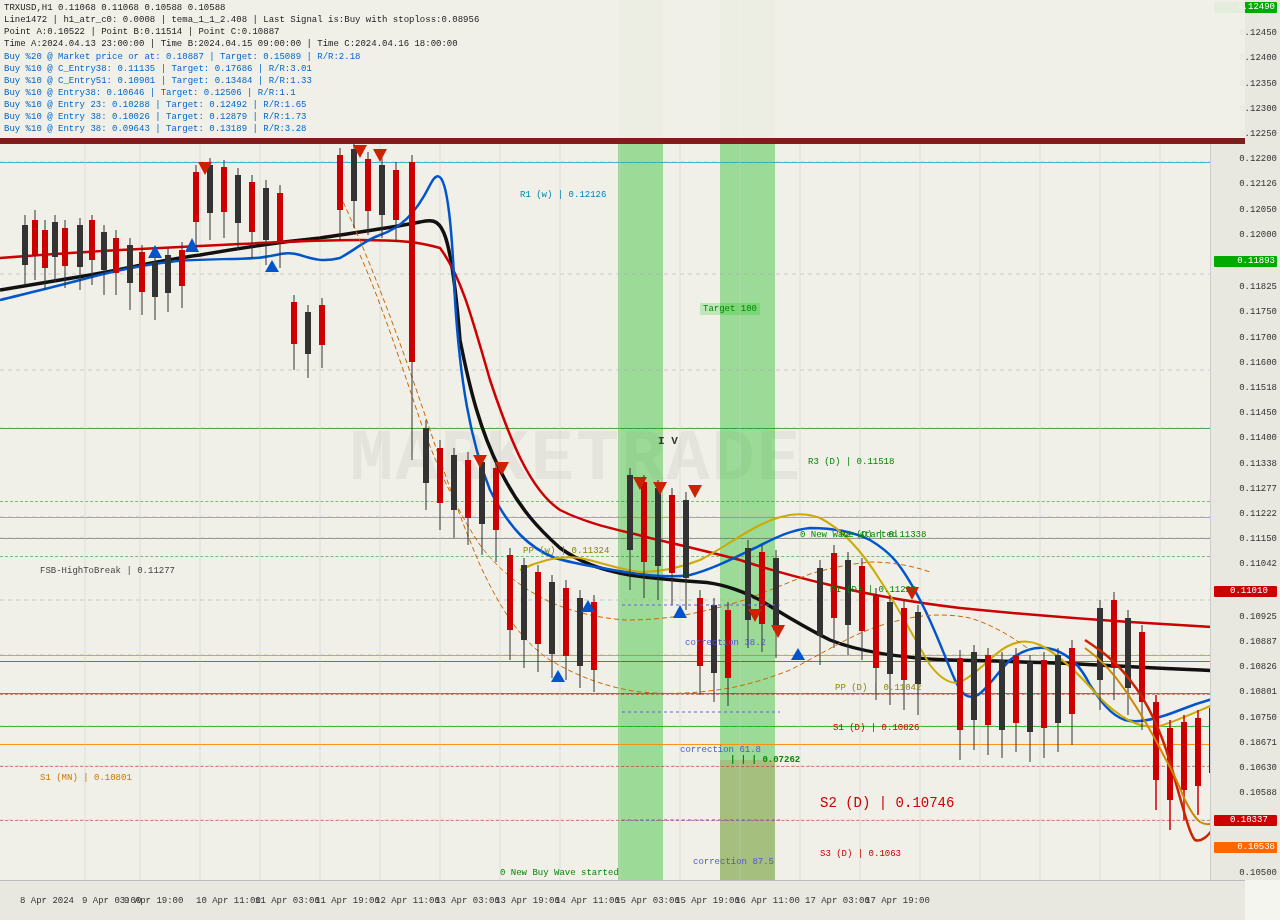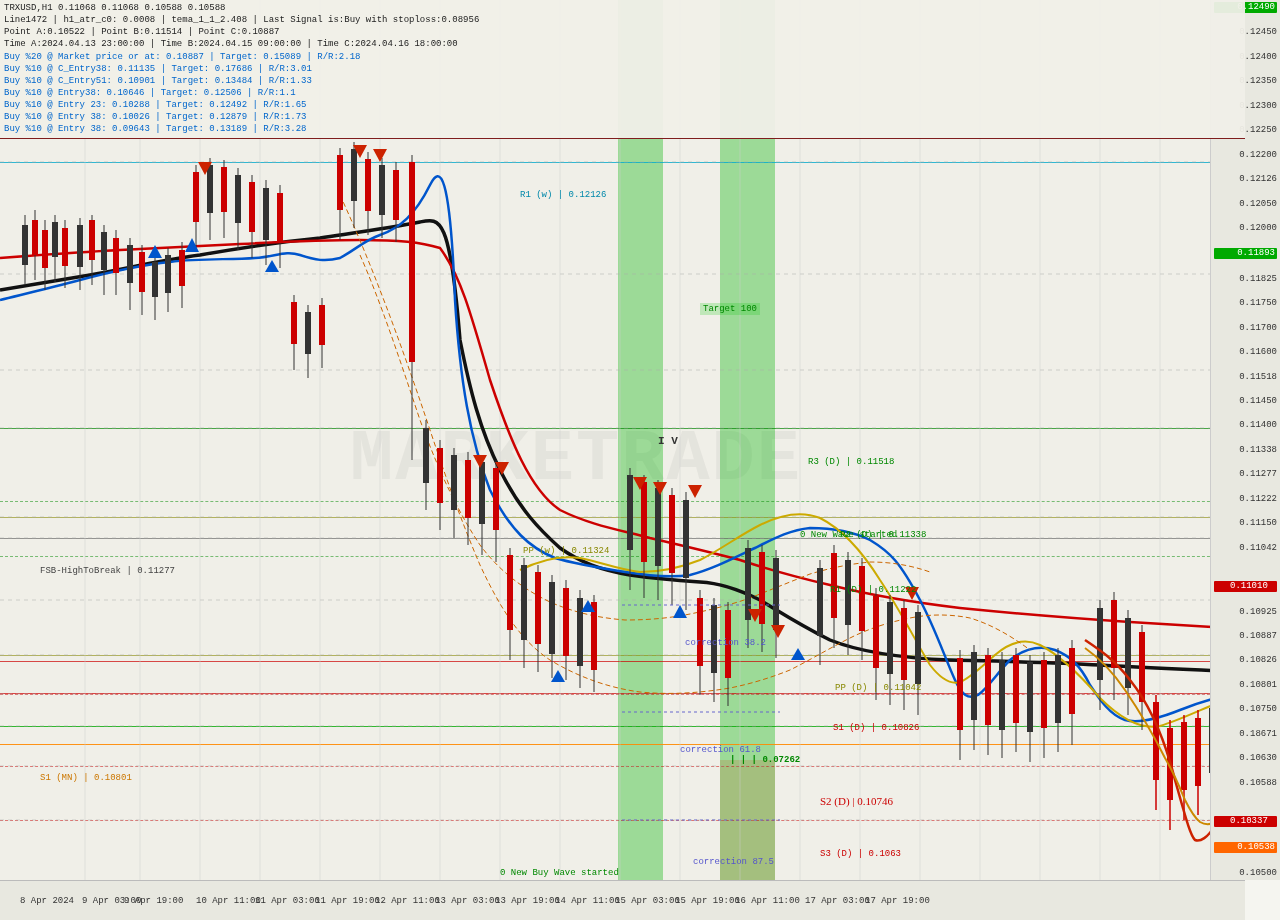--- a/index.html
+++ b/index.html
@@ -72,21 +72,20 @@
       background: #00aa00;
       color: white;
       padding: 1px 2px;
       border-radius: 1px;
     }
     .price-label.highlight-red {
       background: #cc0000;
       color: white;
       padding: 1px 16px;
       border-radius: 1px;
-      margin-top: 13px;
     }
     .price-label.highlight-orange {
       background: #ff6600;
       color: white;
       padding: 1px 2px;
       border-radius: 1px;
     }
 
     
     #time-axis {
@@ -111,21 +110,21 @@
 
     
     #info-panel {
       position: absolute;
       top: 0;
       left: 0;
       width: 1245px;
       background: rgba(240,239,232,0.95);
       padding: 2px 4px;
       z-index: 20;
-      border-bottom: 1px solid #7f1d1d;
+      border-bottom: 6px solid #7f1d1d;
     }
 
     .info-line {
       font-size: 9px;
       color: #222;
       line-height: 1.35;
     }
 
     
     .h-line {
@@ -248,21 +247,21 @@
   <div class="chart-label" style="top:511px; left:523px; color:#888800; font-size:9px;">PP (w) | 0.11324</div>
 
   <div class="chart-label" style="top:648px; left:835px; color:#888800; font-size:9px;">PP (D) | 0.11042</div>
 
   <div class="chart-label" style="top:531px; left:40px; color:#444; font-size:9px;">FSB-HighToBreak | 0.11277</div>
 
   <div class="chart-label" style="top:738px; left:40px; color:#cc7700; font-size:9px;">S1 (MN) | 0.10801</div>
 
   <div class="chart-label" style="top:688px; left:833px; color:#cc0000; font-size:9px;">S1 (D) | 0.10826</div>
 
-  <div class="chart-label" style="top:760px; left:820px; color:#cc0000; font-size:11px;font-family:Liberation Serif, serif;">S2 (D) | 0.10746</div>
+  <div class="chart-label" style="top:760px; left:820px; color:#cc0000; font-size:14px;">S2 (D) | 0.10746</div>
 
   <div class="chart-label" style="top:814px; left:820px; color:#cc0000; font-size:9px;">S3 (D) | 0.1063</div>
 
   <div class="chart-label" style="top:720px; left:730px; color:#008800; font-size:9px; font-weight:bold;">| | | 0.07262</div>
 
   <div class="chart-label" style="top:603px; left:685px; color:#5555cc; font-size:9px;">correction 38.2</div>
 
   <div class="chart-label" style="top:710px; left:680px; color:#5555cc; font-size:9px;">correction 61.8</div>
 
   <div class="chart-label" style="top:822px; left:693px; color:#5555cc; font-size:9px;">correction 87.5</div>

